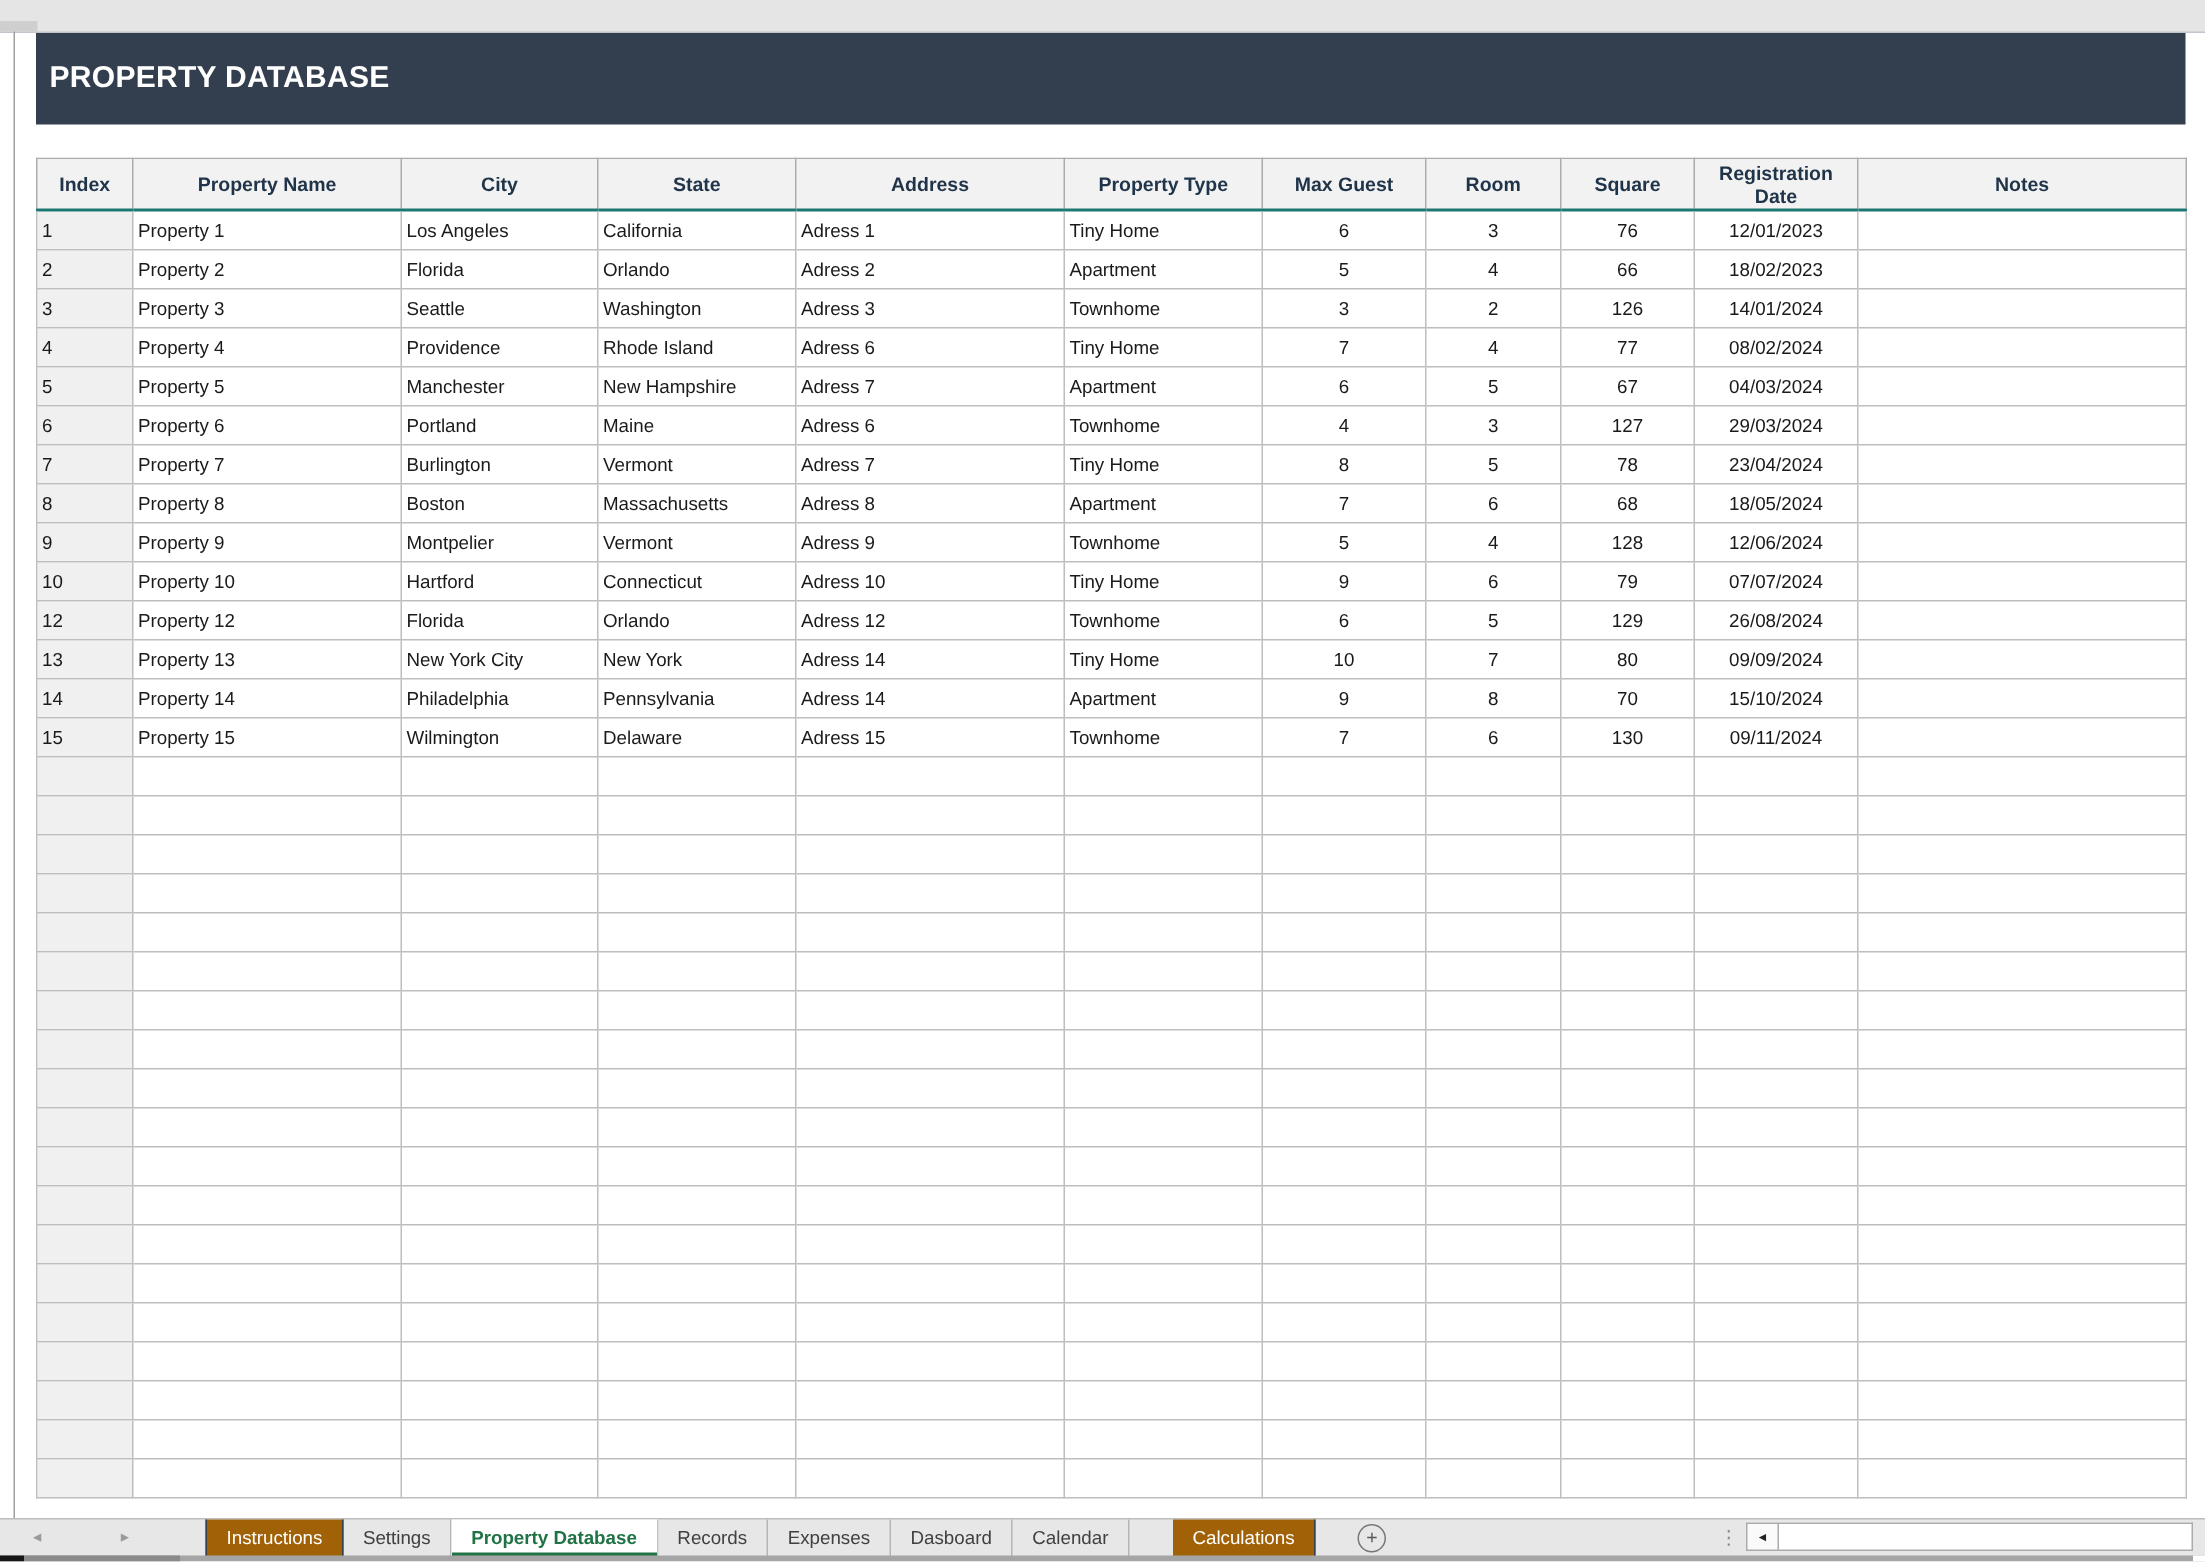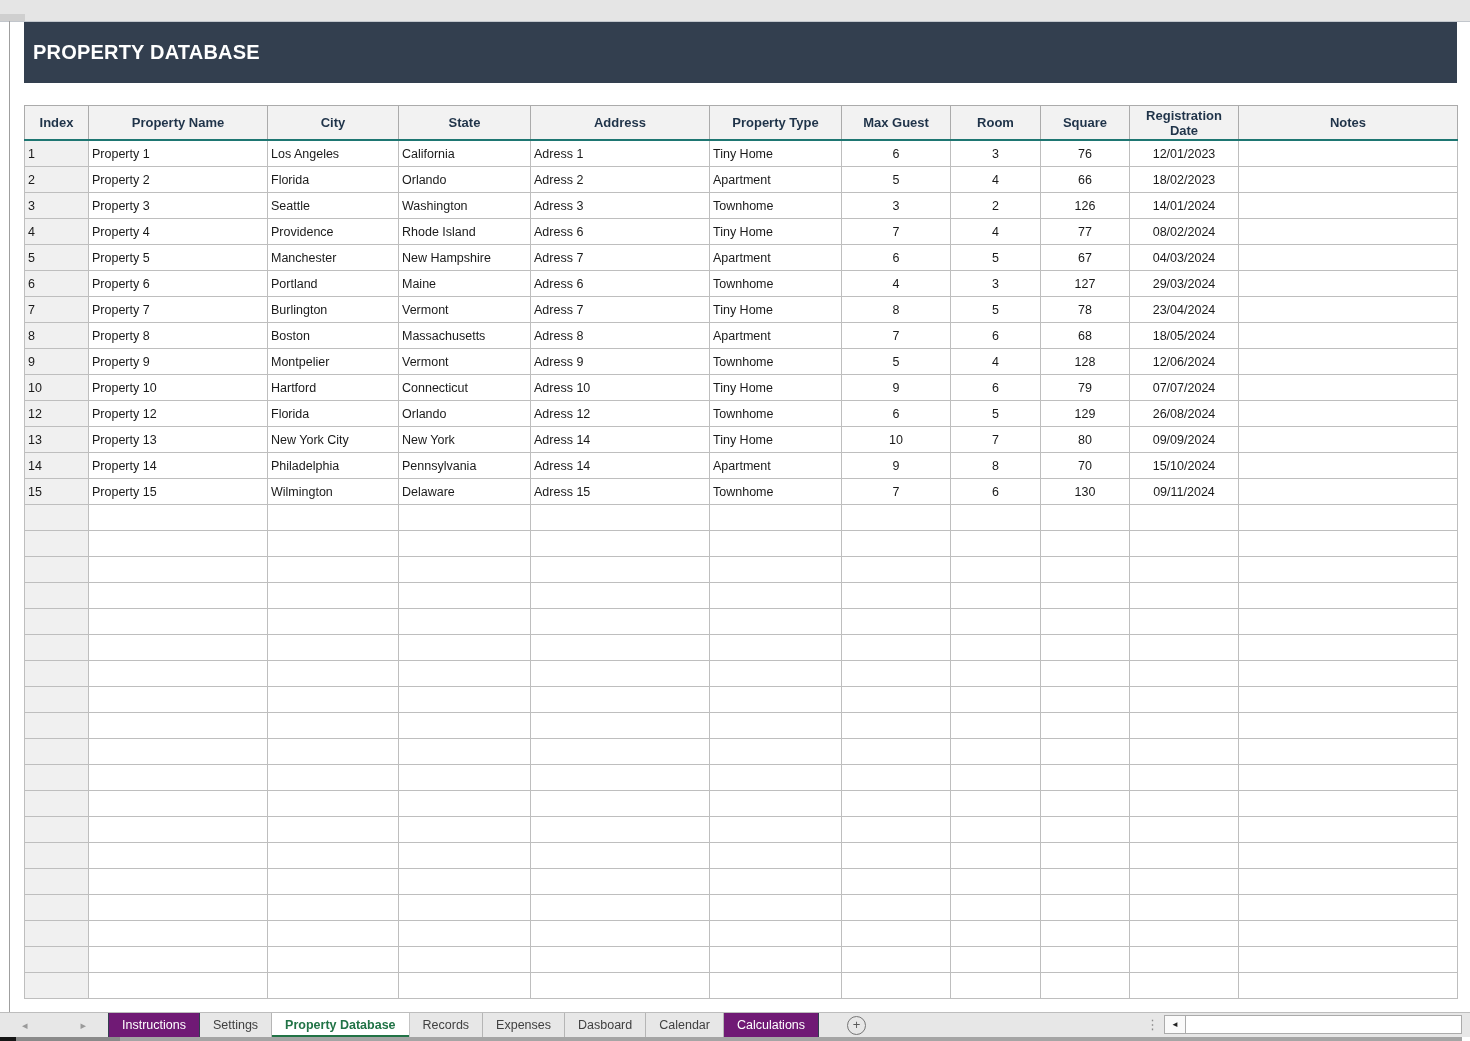--- a/index.html
+++ b/index.html
@@ -29,21 +29,21 @@
   table.sheet td.num{text-align:center;}
 
   
   .tabbar{position:absolute;left:0;top:1012px;width:1470px;height:25px;background:#e7e7e7;
     border-top:1px solid #bdbdbd;display:flex;align-items:stretch;}
   .nav-arrows{display:flex;align-items:center;margin-left:16px;width:64px;justify-content:space-between;padding:0 6px;}
   .nav-arrow{color:#9a9a9a;font-size:11px;line-height:25px;cursor:default;}
   .tabs-row{display:flex;align-items:stretch;margin-left:16px;}
   .tab{line-height:25px;font-size:12.5px;padding:0 13px;color:#404040;border-right:1px solid #b5b5b5;cursor:default;}
   .tab:first-child{border-left:1px solid #b5b5b5;}
-  .tab.dark{background:#701a75;color:#ffffff;border-color:#333F4F;}
+  .tab.dark{background:#a16207;color:#ffffff;border-color:#333F4F;margin-left:29px;}
   .tab.active{background:#ffffff;color:#217346;font-weight:bold;box-shadow:inset 0 -3px 0 #217346;border-color:#c4c4c4;}
   .add-tab{margin-left:28px;align-self:center;width:17px;height:17px;border:1px solid #767676;border-radius:50%;
     color:#595959;font-size:13px;line-height:15px;text-align:center;}
   .grip-dots{position:absolute;left:1146px;top:1014px;color:#8a8a8a;font-size:13px;line-height:21px;}
   .h-scrollbar{position:absolute;left:1164px;top:1015px;width:298px;height:19px;display:flex;}
   .h-scroll-btn{width:22px;height:19px;background:#fafafa;border:1px solid #ababab;box-sizing:border-box;
     text-align:center;font-size:8px;line-height:17px;color:#222;}
   .h-scroll-track{flex:1;background:#ffffff;border:1px solid #ababab;border-left:none;box-sizing:border-box;}
 
   

